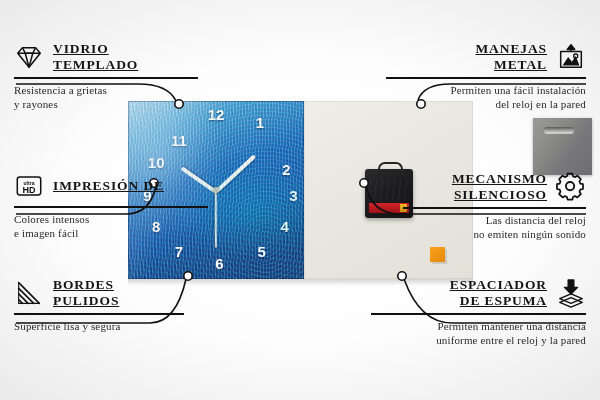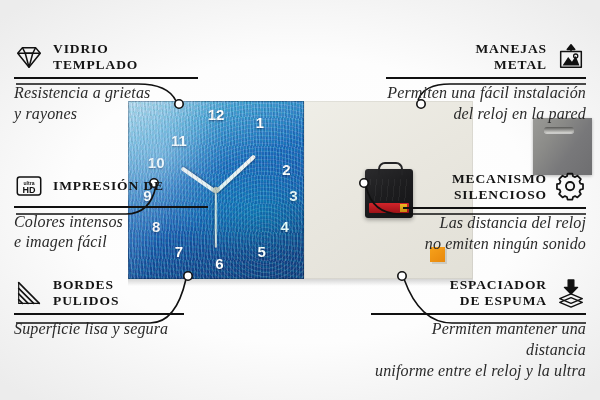--- a/index.html
+++ b/index.html
@@ -97,24 +97,25 @@
   
   .feature{position:absolute;width:215px;}
   .feature.left{text-align:left;}
   .feature.right{text-align:right;}
   .f-head{display:flex;align-items:center;gap:9px;}
   .feature.right .f-head{justify-content:flex-end;}
   .f-title{
     font-family:"Liberation Serif", serif;font-weight:700;
     font-size:13.5px;line-height:1.16;letter-spacing:.9px;color:#141414;
     text-transform:uppercase;
+    text-decoration:underline;
   }
   .f-rule{height:1.6px;background:#111;margin:5px 0 4px 0;}
   .f-desc{
-    font-size:16px;line-height:1.3;color:#2a2a2a;letter-spacing:.15px;font-style:italic;
+    font-size:11px;line-height:1.3;color:#2a2a2a;letter-spacing:.15px;
   }
   .ico{width:30px;height:30px;flex:0 0 30px;display:block;}
   .ico svg{display:block;width:30px;height:30px;}
   
   #feat-glass   {left:14px; top:41px;}
   #feat-print   {left:14px; top:171px;}
   #feat-edges   {left:14px; top:277px;}
   #feat-hooks   {left:371px;top:41px;}
   #feat-mech    {left:371px;top:171px;}
   #feat-foam    {left:371px;top:277px;}
@@ -312,17 +313,17 @@
           <path d="M13,2 h6 v8 h4 l-7,7 -7,-7 h4 Z" fill="#111"></path>
           <path d="M16,17 L28,22 L16,27 L4,22 Z" fill="none"></path>
           <path d="M16,21 L28,26 L16,31 L4,26 Z" fill="none"></path>
         </g>
           </svg>
       </span>
     </div>
     <div class="f-rule"></div>
     <div class="f-desc">
       <span>Permiten mantener una distancia</span><br>
-      <span>uniforme entre el reloj y la ultra</span>
+      <span>uniforme entre el reloj y la pared</span>
     </div>
   </div>
 
 </div>
 
 </body></html>

